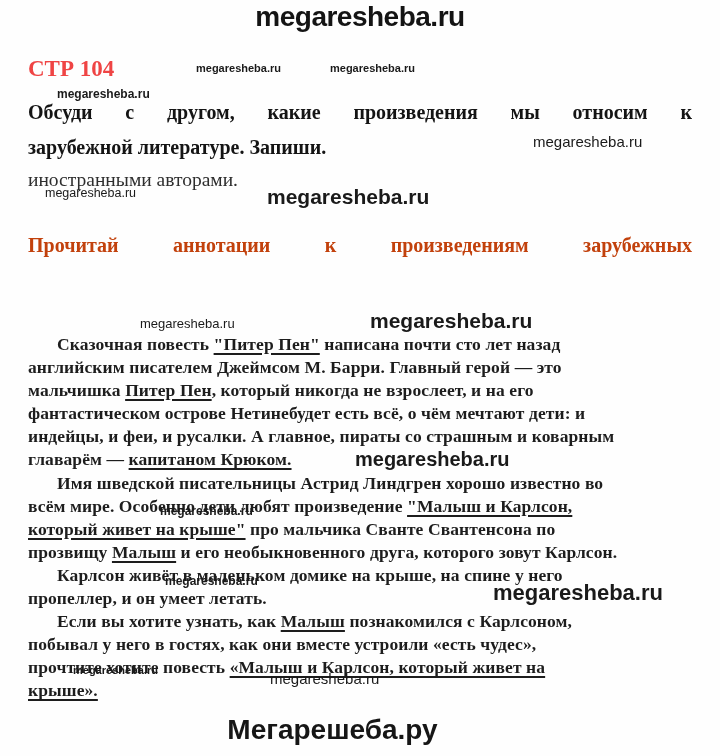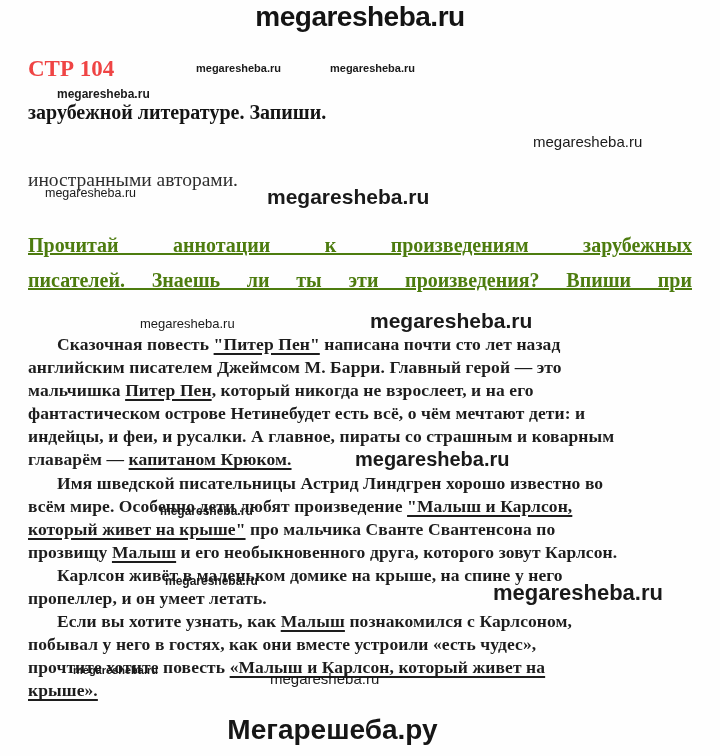--- a/index.html
+++ b/index.html
@@ -13,21 +13,21 @@
     font:700 28px "Liberation Sans",sans-serif;color:#161616;}
 
   
   .page-label{position:absolute;top:56px;left:28px;
     font:700 23px "Liberation Serif",serif;color:#ef4444;}
 
   
   .block{position:absolute;left:28px;width:664px;}
   #heading1{top:95px;font:700 20px "Liberation Serif",serif;line-height:35px;color:#141414;}
   #answer1{top:163px;font:400 19.5px "Liberation Serif",serif;line-height:33px;color:#2e2e2e;}
-  #heading2{top:228px;font:700 20px "Liberation Serif",serif;line-height:35px;color:#4d7c0f;text-decoration:underline;}
+  #heading2{top:228px;font:700 20px "Liberation Serif",serif;line-height:35px;color:#c2410c;}
   #body-text{top:333px;font:700 17.5px "Liberation Serif",serif;line-height:23.1px;
     color:#1d1d1d;letter-spacing:0.1px;}
 
   .line{width:100%;}
   .line.just{text-align:justify;text-align-last:justify;}
   .line.ind{text-indent:29px;}
   .u{text-decoration:underline;text-decoration-thickness:2px;text-underline-offset:3px;}
 
   
   .wm{position:absolute;font-family:"Liberation Sans",sans-serif;color:#1a1a1a;white-space:nowrap;}
@@ -50,28 +50,28 @@
 </head>
 <body>
 
 <div class="page">
 
   <div class="site-title">megaresheba.ru</div>
 
   <div class="page-label">СТР 104</div>
 
   <div class="block" id="heading1">
+      <div class="line just"><span>Обсуди с другом, какие произведения мы относим к</span></div>
       <div class="line"><span>зарубежной литературе. Запиши.</span></div>
     </div>
   <div class="block" id="answer1">
       <div class="line"><span>иностранными авторами.</span></div>
     </div>
   <div class="block" id="heading2">
       <div class="line just"><span>Прочитай аннотации к произведениям зарубежных</span></div>
-      <div class="line just"><span>писателей. Знаешь ли ты эти произведения? Впиши при</span></div>
     </div>
   <div class="block" id="body-text">
       <div class="line ind"><span>Сказочная повесть </span><span class="u">"Питер Пен"</span><span> написана почти сто лет назад</span></div>
       <div class="line"><span>английским писателем Джеймсом М. Барри. Главный герой — это</span></div>
       <div class="line"><span>мальчишка </span><span class="u">Питер Пен</span><span>, который никогда не взрослеет, и на его</span></div>
       <div class="line"><span>фантастическом острове Нетинебудет есть всё, о чём мечтают дети: и</span></div>
       <div class="line"><span>индейцы, и феи, и русалки. А главное, пираты со страшным и коварным</span></div>
       <div class="line"><span>главарём — </span><span class="u">капитаном Крюком.</span></div>
       <div class="line ind"><span>Имя шведской писательницы Астрид Линдгрен хорошо известно во</span></div>
       <div class="line"><span>всём мире. Особенно дети любят произведение </span><span class="u">"Малыш и Карлсон,</span></div>

